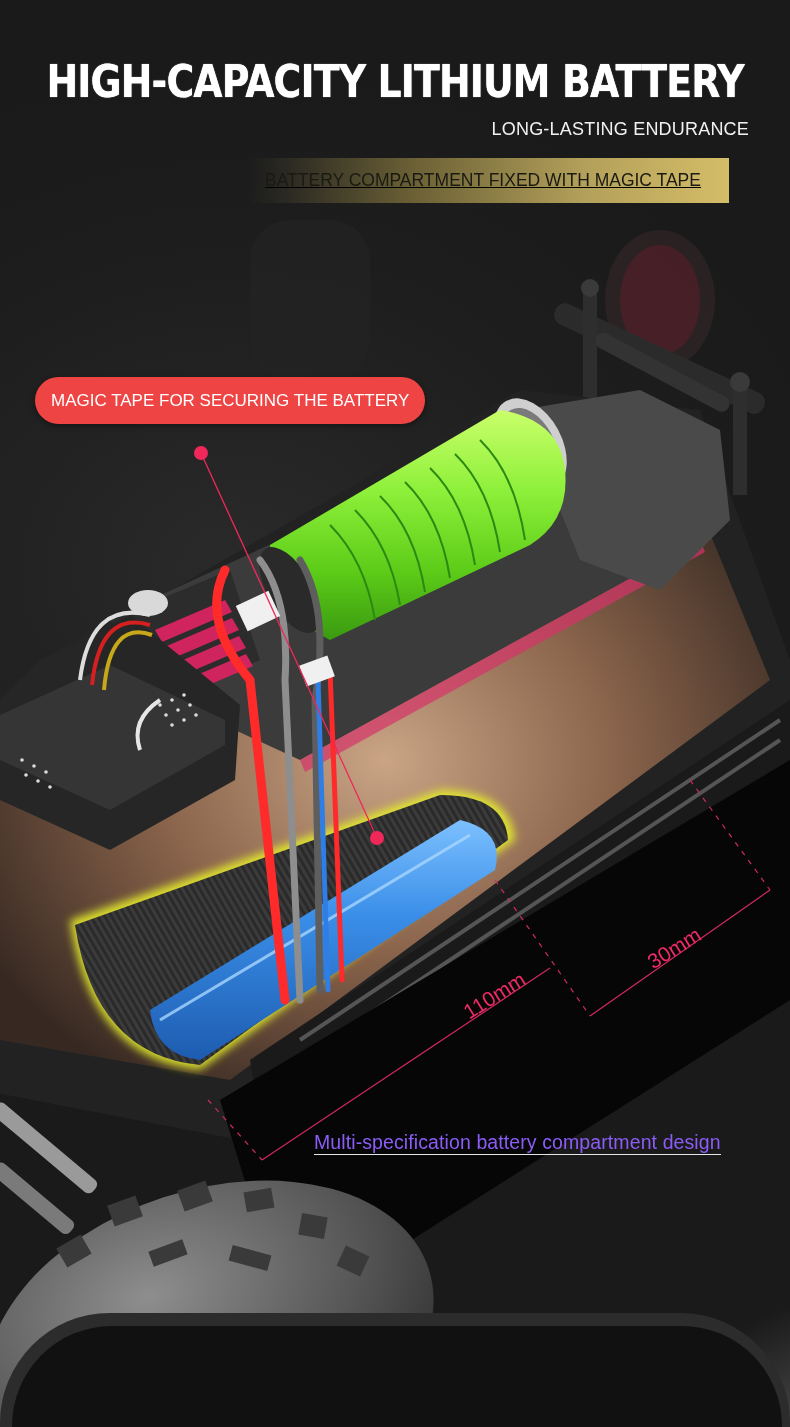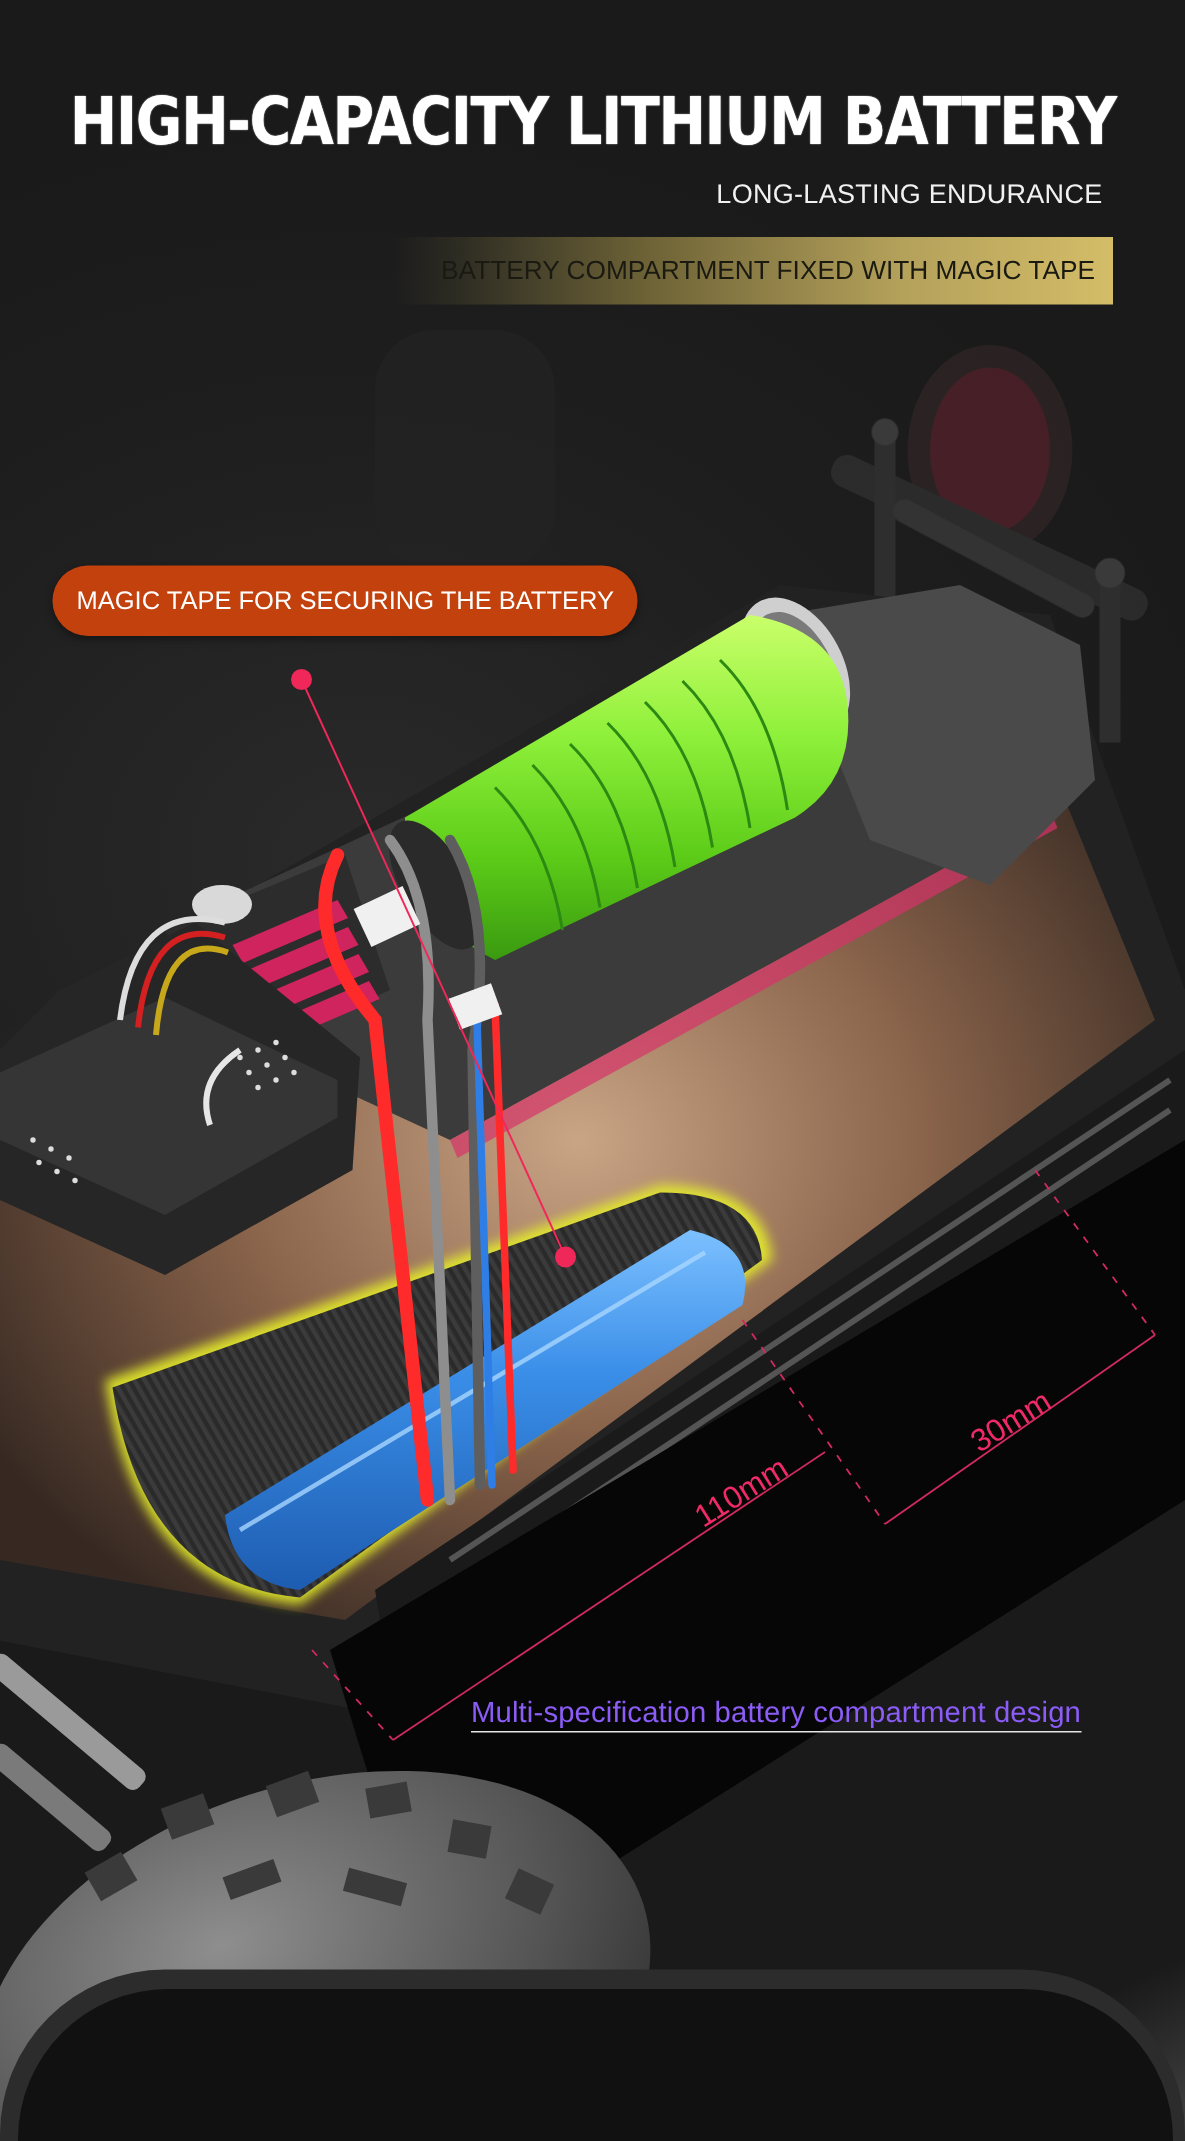--- a/index.html
+++ b/index.html
@@ -9,29 +9,29 @@
       background:
         radial-gradient(ellipse 520px 420px at 120% 110%, #8a8a8a 0%, #555 35%, rgba(40,40,40,0) 70%),
         radial-gradient(ellipse 600px 500px at 30% 40%, #2a2a2a 0%, #1e1e1e 60%, #1a1a1a 100%);
     }
     .scene svg { position: absolute; left: 0; top: 0; }
 
     .headline { position: absolute; right: 46px; top: 56px; color: #fff;
       font-family: "DejaVu Sans", sans-serif; font-weight: bold; font-size: 44px;
       letter-spacing: -1px; transform: scaleX(0.86); transform-origin: right center;
       white-space: nowrap; text-shadow: 0 0 1px #fff; }
-    .subhead { position: absolute; right: 55px; top: 119px; color: #f1f1f1;
+    .subhead { position: absolute; right: 41px; top: 119px; color: #f1f1f1;
       font-size: 18px; letter-spacing: 0.2px; white-space: nowrap; }
-    .gold-banner { position: absolute; left: 262px; top: 158px; width: 480px; height: 45px;
+    .gold-banner { position: absolute; left: 249px; top: 158px; width: 480px; height: 45px;
       background: linear-gradient(90deg, rgba(30,30,30,0) 0%, #2b2a22 8%, #6d6236 35%, #b3a05a 70%, #d4bd68 100%);
-      display: flex; align-items: center; justify-content: flex-end; padding-right: 12px; box-sizing: border-box; }
+      display: flex; align-items: center; justify-content: center; padding-right: 12px; box-sizing: border-box; text-decoration: underline; }
     .gold-banner span { color: #1a1a12; font-size: 17.5px; white-space: nowrap; }
 
     .callout { position: absolute; left: 35px; top: 377px; height: 47px; padding: 0 16px;
-      background: #c2410c; border-radius: 24px; display: flex; align-items: center;
+      background: #ef4444; border-radius: 24px; display: flex; align-items: center;
       color: #fff; font-size: 17px; white-space: nowrap; box-shadow: 0 2px 6px rgba(0,0,0,.4); }
 
     .dim-label { position: absolute; color: #f02a68; font-size: 21px; white-space: nowrap;
       transform-origin: left bottom; }
     .dim-110 { left: 472px; top: 1000px; transform: rotate(-32deg); }
     .dim-30 { left: 656px; top: 950px; transform: rotate(-32deg); }
 
     .caption { position: absolute; left: 314px; top: 1131px; color: #8b5cf6; font-size: 19.5px;
       white-space: nowrap; border-bottom: 1.5px solid #e6e6e6; line-height: 23px; letter-spacing: 0.1px; }
 

